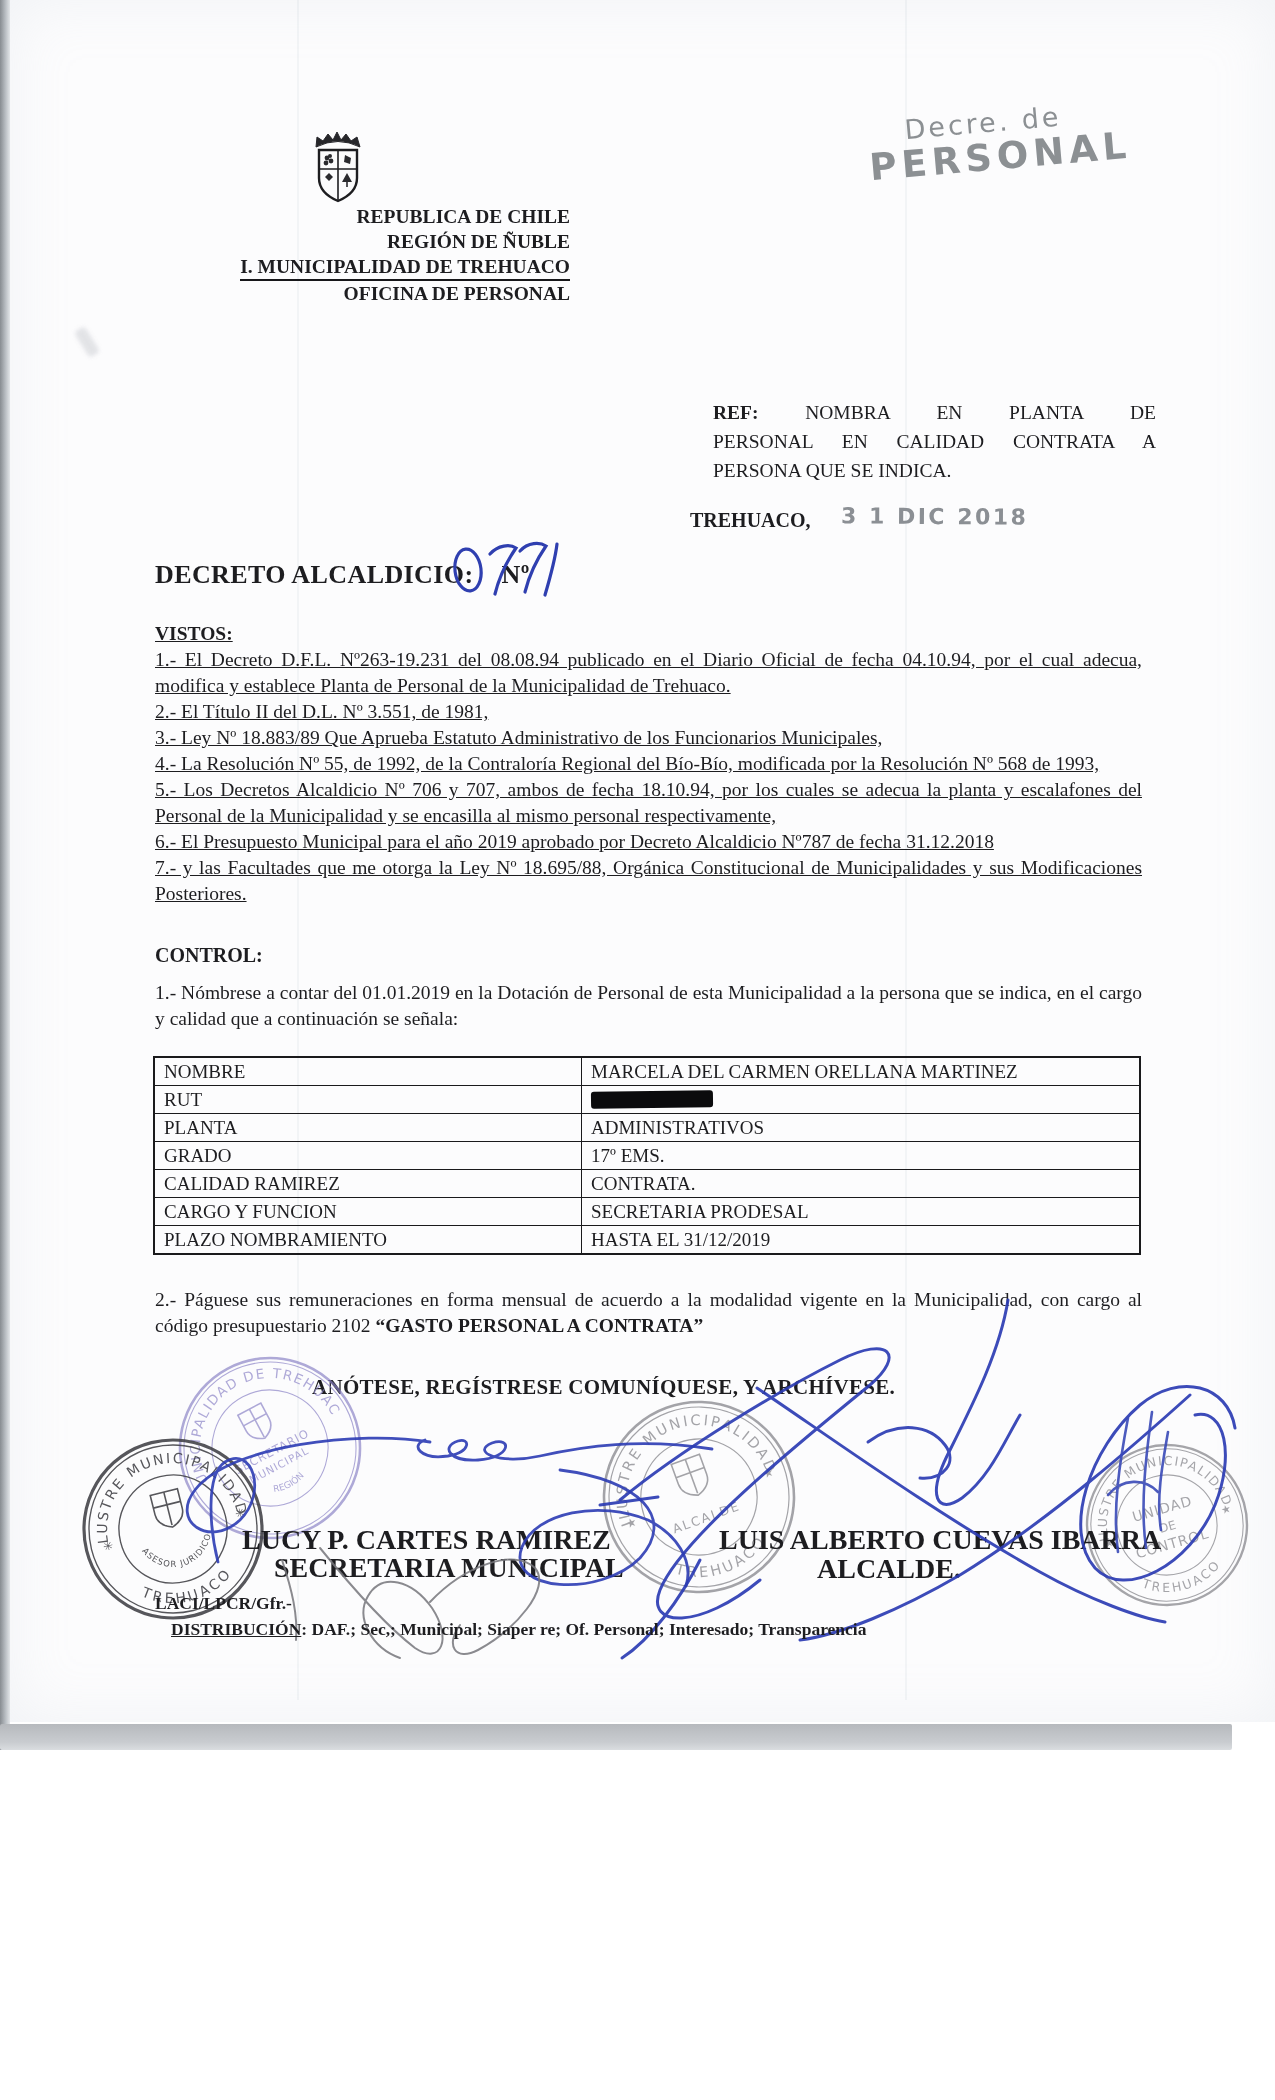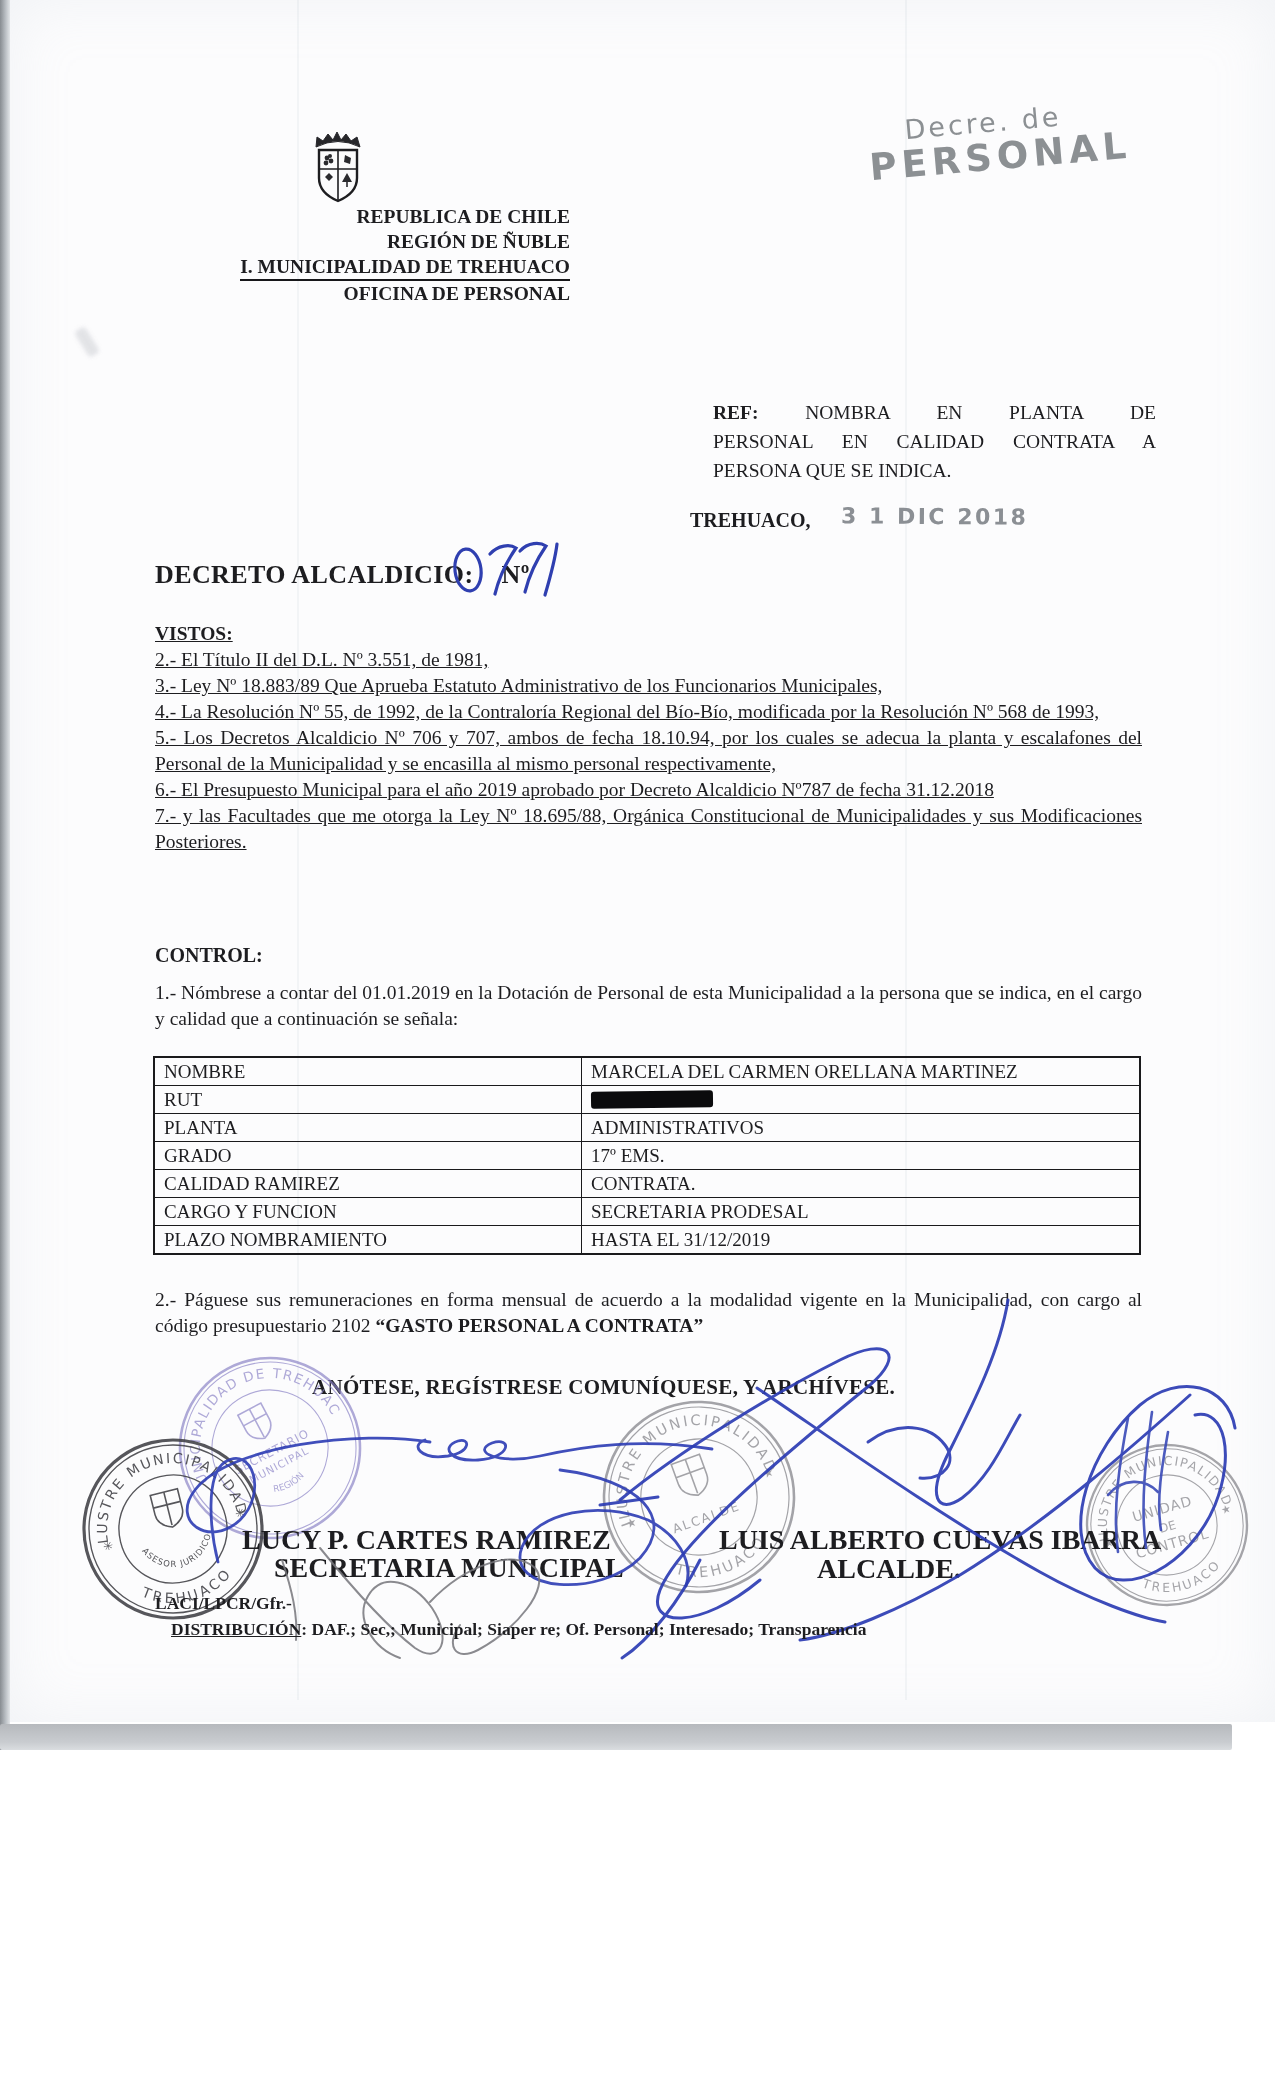--- a/index.html
+++ b/index.html
@@ -121,20 +121,21 @@
     <g fill="none" stroke="#2f3fb0" stroke-width="3.2" stroke-linecap="round">
       <ellipse cx="16" cy="34" rx="13" ry="21" transform="rotate(-7 16 34)"></ellipse>
       <path d="M 38 18 C 46 9 58 8 64 12 C 55 25 47 42 43 58"></path>
       <path d="M 68 15 C 76 6 88 6 94 10 C 85 23 77 40 73 56"></path>
       <path d="M 105 8 C 103 25 98 42 93 59"></path>
     </g>
   </svg>
 
   <div class="abs vistos body-text">
     <p class="bold">VISTOS:</p>
+    <p>1.- El Decreto D.F.L. Nº263-19.231 del 08.08.94 publicado en el Diario Oficial de fecha 04.10.94, por el cual adecua, modifica y establece Planta de Personal de la Municipalidad de Trehuaco.</p>
     <p>2.- El Título II del D.L. Nº 3.551, de 1981,</p>
     <p>3.- Ley Nº 18.883/89 Que Aprueba Estatuto Administrativo de los Funcionarios Municipales,</p>
     <p>4.- La Resolución Nº 55, de 1992, de la Contraloría Regional del Bío-Bío, modificada por la Resolución Nº 568 de 1993,</p>
     <p>5.- Los Decretos Alcaldicio Nº 706 y 707, ambos de fecha 18.10.94, por los cuales se adecua la planta y escalafones del Personal de la Municipalidad y se encasilla al mismo personal respectivamente,</p>
     <p>6.- El Presupuesto Municipal para el año 2019 aprobado por Decreto Alcaldicio Nº787 de fecha 31.12.2018</p>
     <p>7.- y las Facultades que me otorga la Ley Nº 18.695/88, Orgánica Constitucional de Municipalidades y sus Modificaciones Posteriores.</p>
   </div>
 
   <div class="abs decreto-h">CONTROL:</div>
   <div class="abs p1 body-text">1.- Nómbrese a contar del 01.01.2019 en la Dotación de Personal de esta Municipalidad a la persona que se indica, en el cargo y calidad que a continuación se señala:</div>

